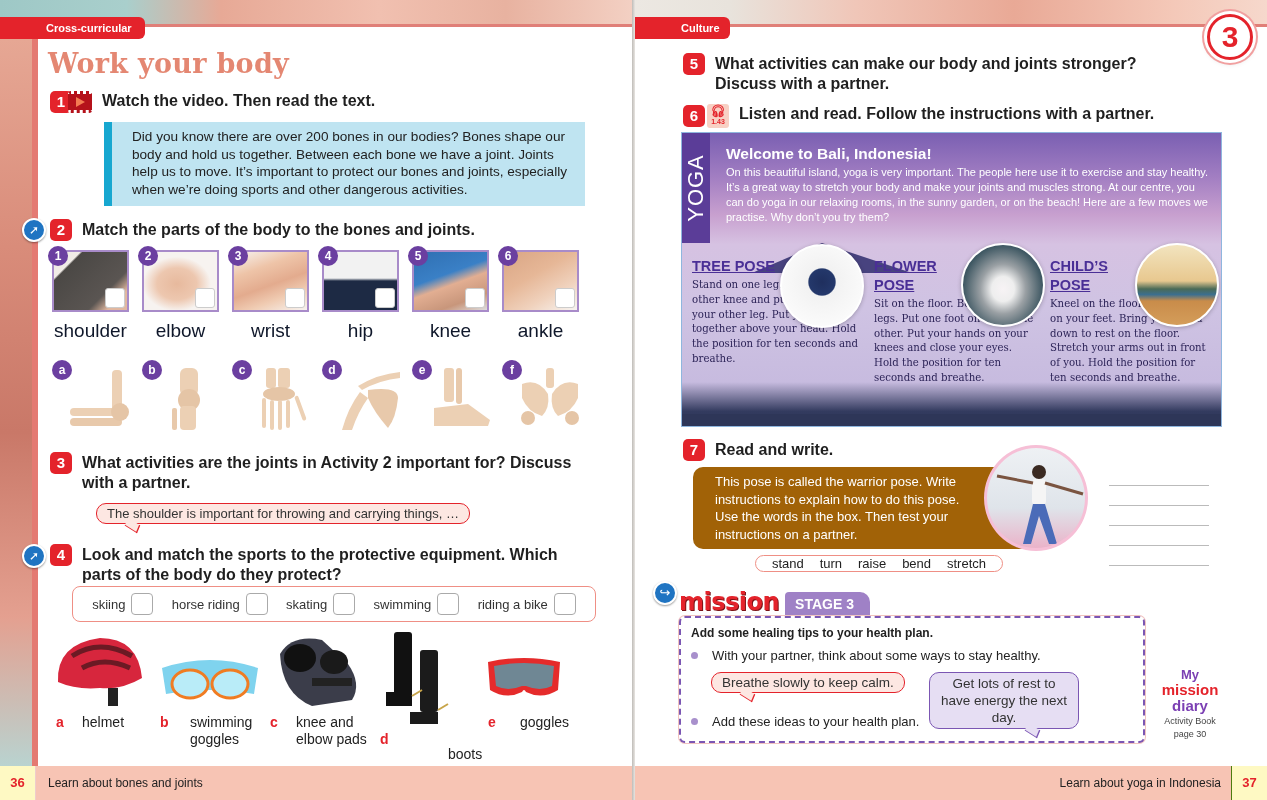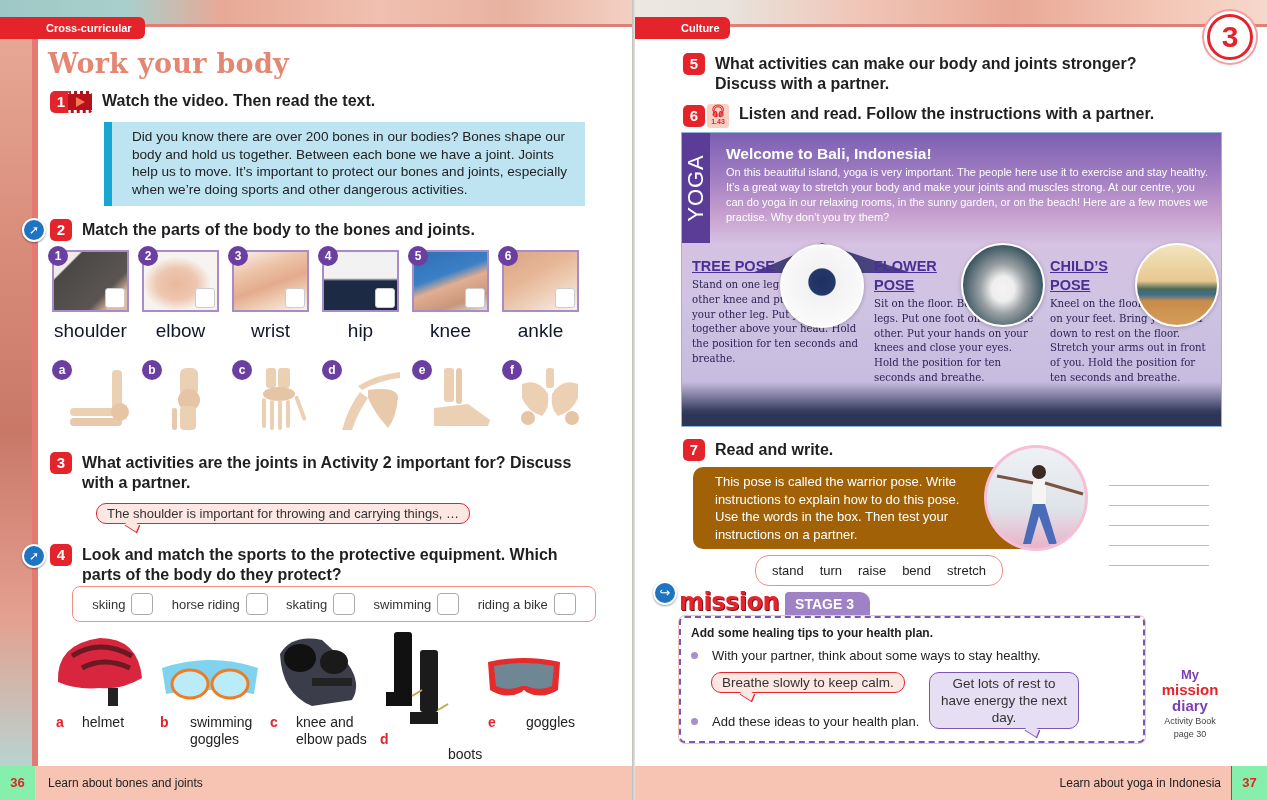--- a/index.html
+++ b/index.html
@@ -136,21 +136,21 @@
   }
   .equip .name {
     position: absolute; font-family: "Liberation Sans", sans-serif; font-size: 14px; color: #222; line-height: 17px;
   }
 
   .footer {
     position: absolute; left: 0; top: 766px; width: 100%; height: 34px; background: #f7c4b4;
     font-family: "Liberation Sans", sans-serif; font-size: 12px; color: #222;
   }
   .footer .pg-num {
-    position: absolute; top: 0; width: 36px; height: 34px; background: #86efac; color: #e4232b; font-weight: bold;
+    position: absolute; top: 0; width: 36px; height: 34px; background: #fef9c3; color: #e4232b; font-weight: bold;
     text-align: center; line-height: 34px; font-size: 13px;
   }
   #page-left .footer .pg-num { left: 0; border-right: 1px solid #ecc; }
   #page-right .footer .pg-num { right: 0; border-left: 1px solid #4d7c0f; }
   .footer .ft-text { position: absolute; top: 0; line-height: 34px; }
   #page-left .footer .ft-text { left: 48px; }
   #page-right .footer .ft-text { right: 46px; }
 
   .spine {
     position: absolute; left: 632px; top: 0; width: 3px; height: 800px; background: linear-gradient(90deg, #bfbcb8, #e8e5e1);
@@ -197,21 +197,21 @@
     padding: 6px 12px 6px 22px; color: #fff; font-family: "Liberation Sans", sans-serif; font-size: 13px; line-height: 17.5px;
   }
   .warrior-photo {
     position: absolute; left: 349px; top: 445px; width: 104px; height: 106px; border-radius: 50%; border: 3px solid #f6bfd6;
     background: linear-gradient(180deg, #eef1f4 0%, #dfe4ea 60%, #eab3c9 100%); overflow: hidden;
   }
   .write-lines { position: absolute; left: 474px; top: 466px; width: 100px; }
   .write-lines div { height: 20px; border-bottom: 1px solid #bbb; }
 
   .word-box {
-    position: absolute; left: 120px; top: 555px; width: 248px; height: 31px; border: 1.5px solid #ef8f85; border-radius: 14px;
+    position: absolute; left: 120px; top: 555px; width: 248px; height: 17px; border: 1.5px solid #ef8f85; border-radius: 14px;
     display: flex; align-items: center; justify-content: space-around; padding: 0 8px;
     font-family: "Liberation Sans", sans-serif; font-size: 13px; color: #222;
   }
 
   .mission-logo {
     position: absolute; left: 44px; top: 588px; height: 28px; display: flex; align-items: flex-end; gap: 6px;
   }
   .mission-word {
     font-family: "DejaVu Sans", sans-serif; font-weight: bold; font-size: 24px; color: #e4232b; line-height: 28px;
     text-shadow: 1px 1px 0 #7a1114; letter-spacing: -0.5px;
@@ -458,21 +458,21 @@
       <span class="letter" style="left:-2px; top:101px;">d</span>
       <span class="name" style="left:22px; top:116px;margin-left:44px;">boots</span>
     </div>
 
     <div class="equip" style="left:432px; top:0;">
       <svg class="img" style="left:2px; top:24px;" width="76" height="54" viewBox="0 0 76 54">
         <path d="M2 8 Q38 0 74 8 L72 36 Q56 46 40 38 Q38 34 36 38 Q20 46 4 36 Z" fill="#e52b2b"></path>
         <path d="M8 12 Q38 6 68 12 L66 32 Q54 38 40 32 L36 32 Q22 38 10 32 Z" fill="#6f8794"></path>
       </svg>
       <span class="letter" style="left:4px; top:84px;">e</span>
-      <span class="name" style="left:42px; top:84px;">goggles</span>
+      <span class="name" style="left:36px; top:84px;">goggles</span>
     </div>
   </div>
 
   <div class="footer">
     <span class="pg-num">36</span>
     <span class="ft-text">Learn about bones and joints</span>
   </div>
 </div>
 
 <div class="spine"></div>

